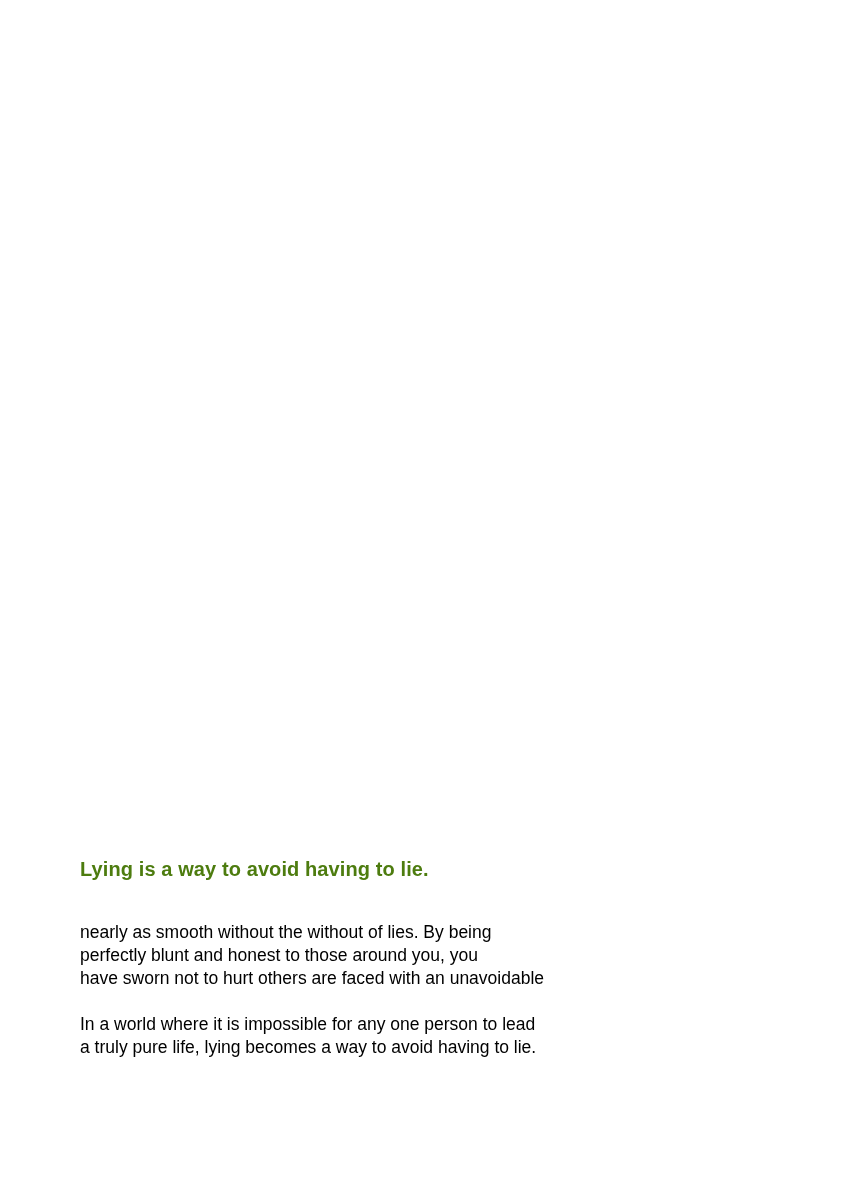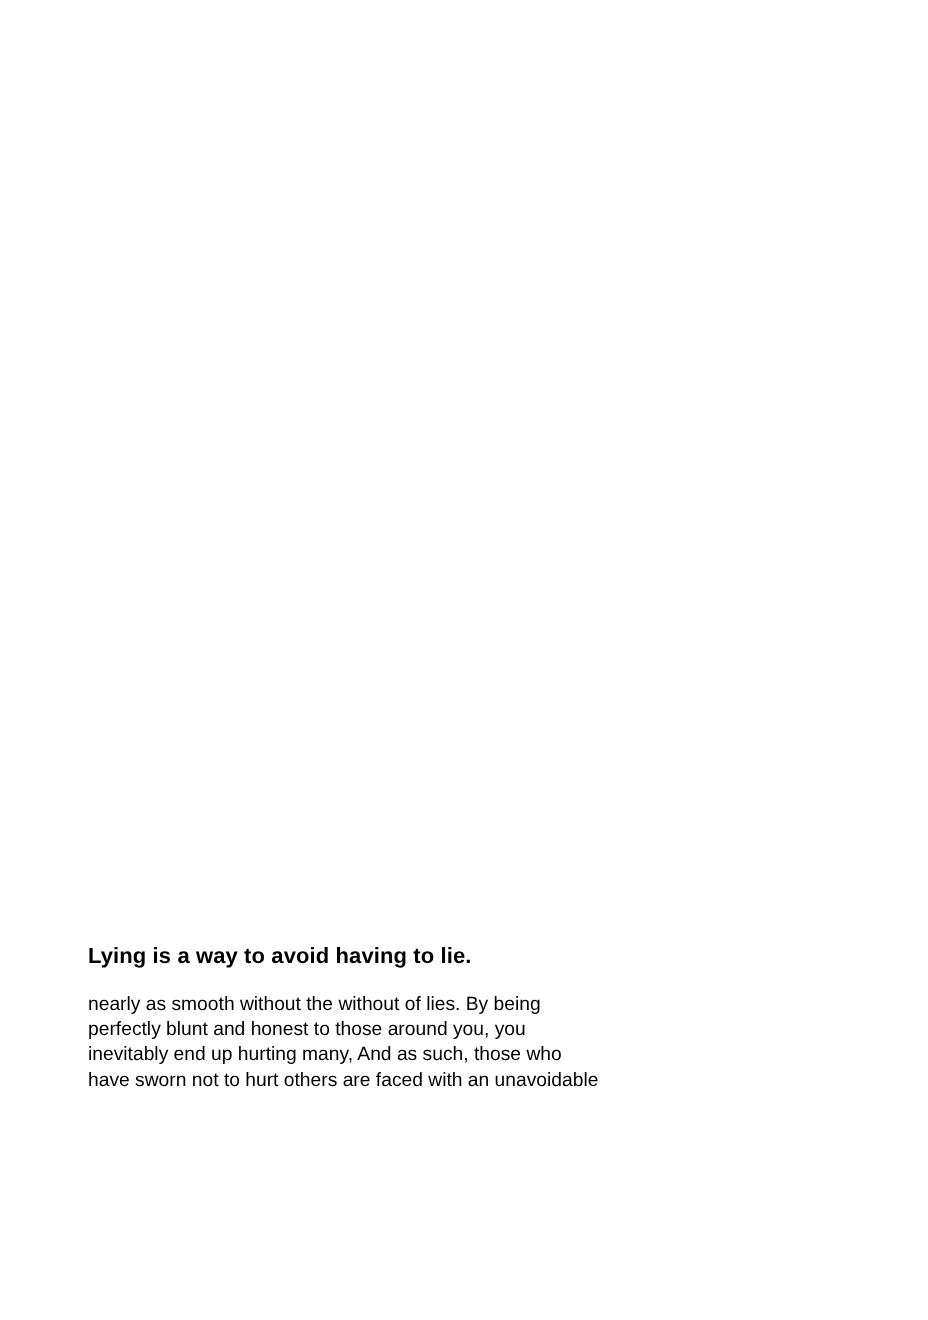--- a/index.html
+++ b/index.html
@@ -15,26 +15,26 @@
     overflow: hidden;
     position: relative;
   }
   .quote-block {
     position: absolute;
     left: 80px;
     top: 858px;
     width: 545px;
   }
   .quote-heading {
-    margin: 0 0 20px 0;
+    margin: 0 0 40px 0;
     font-size: 20px;
     font-weight: 700;
     line-height: 23px;
     letter-spacing: 0.1px;
-    color: #000000;
+    color: #4d7c0f;
   }
   .quote-paragraph {
     margin: 0 0 23px 0;
     font-size: 17.5px;
     font-weight: 400;
     line-height: 23px;
     color: #000000;
   }
   .quote-paragraph:last-child {
     margin-bottom: 0;
@@ -47,18 +47,21 @@
 </head>
 <body>
 
 <main>
   <section class="quote-block">
     <h1 class="quote-heading">Lying is a way to avoid having to lie.</h1>
 
     <p class="quote-paragraph">
       <span class="ln">nearly as smooth without the without of lies. By being</span>
       <span class="ln">perfectly blunt and honest to those around you, you</span>
-      <span class="ln">inevitably end up hurting many, And as such, those who</span>
       <span class="ln">have sworn not to hurt others are faced with an unavoidable</span>
     </p>
 
+    <p class="quote-paragraph">
+      <span class="ln">In a world where it is impossible for any one person to lead</span>
+      <span class="ln">a truly pure life, lying becomes a way to avoid having to lie.</span>
+    </p>
   </section>
 </main>
 
 </body></html>

